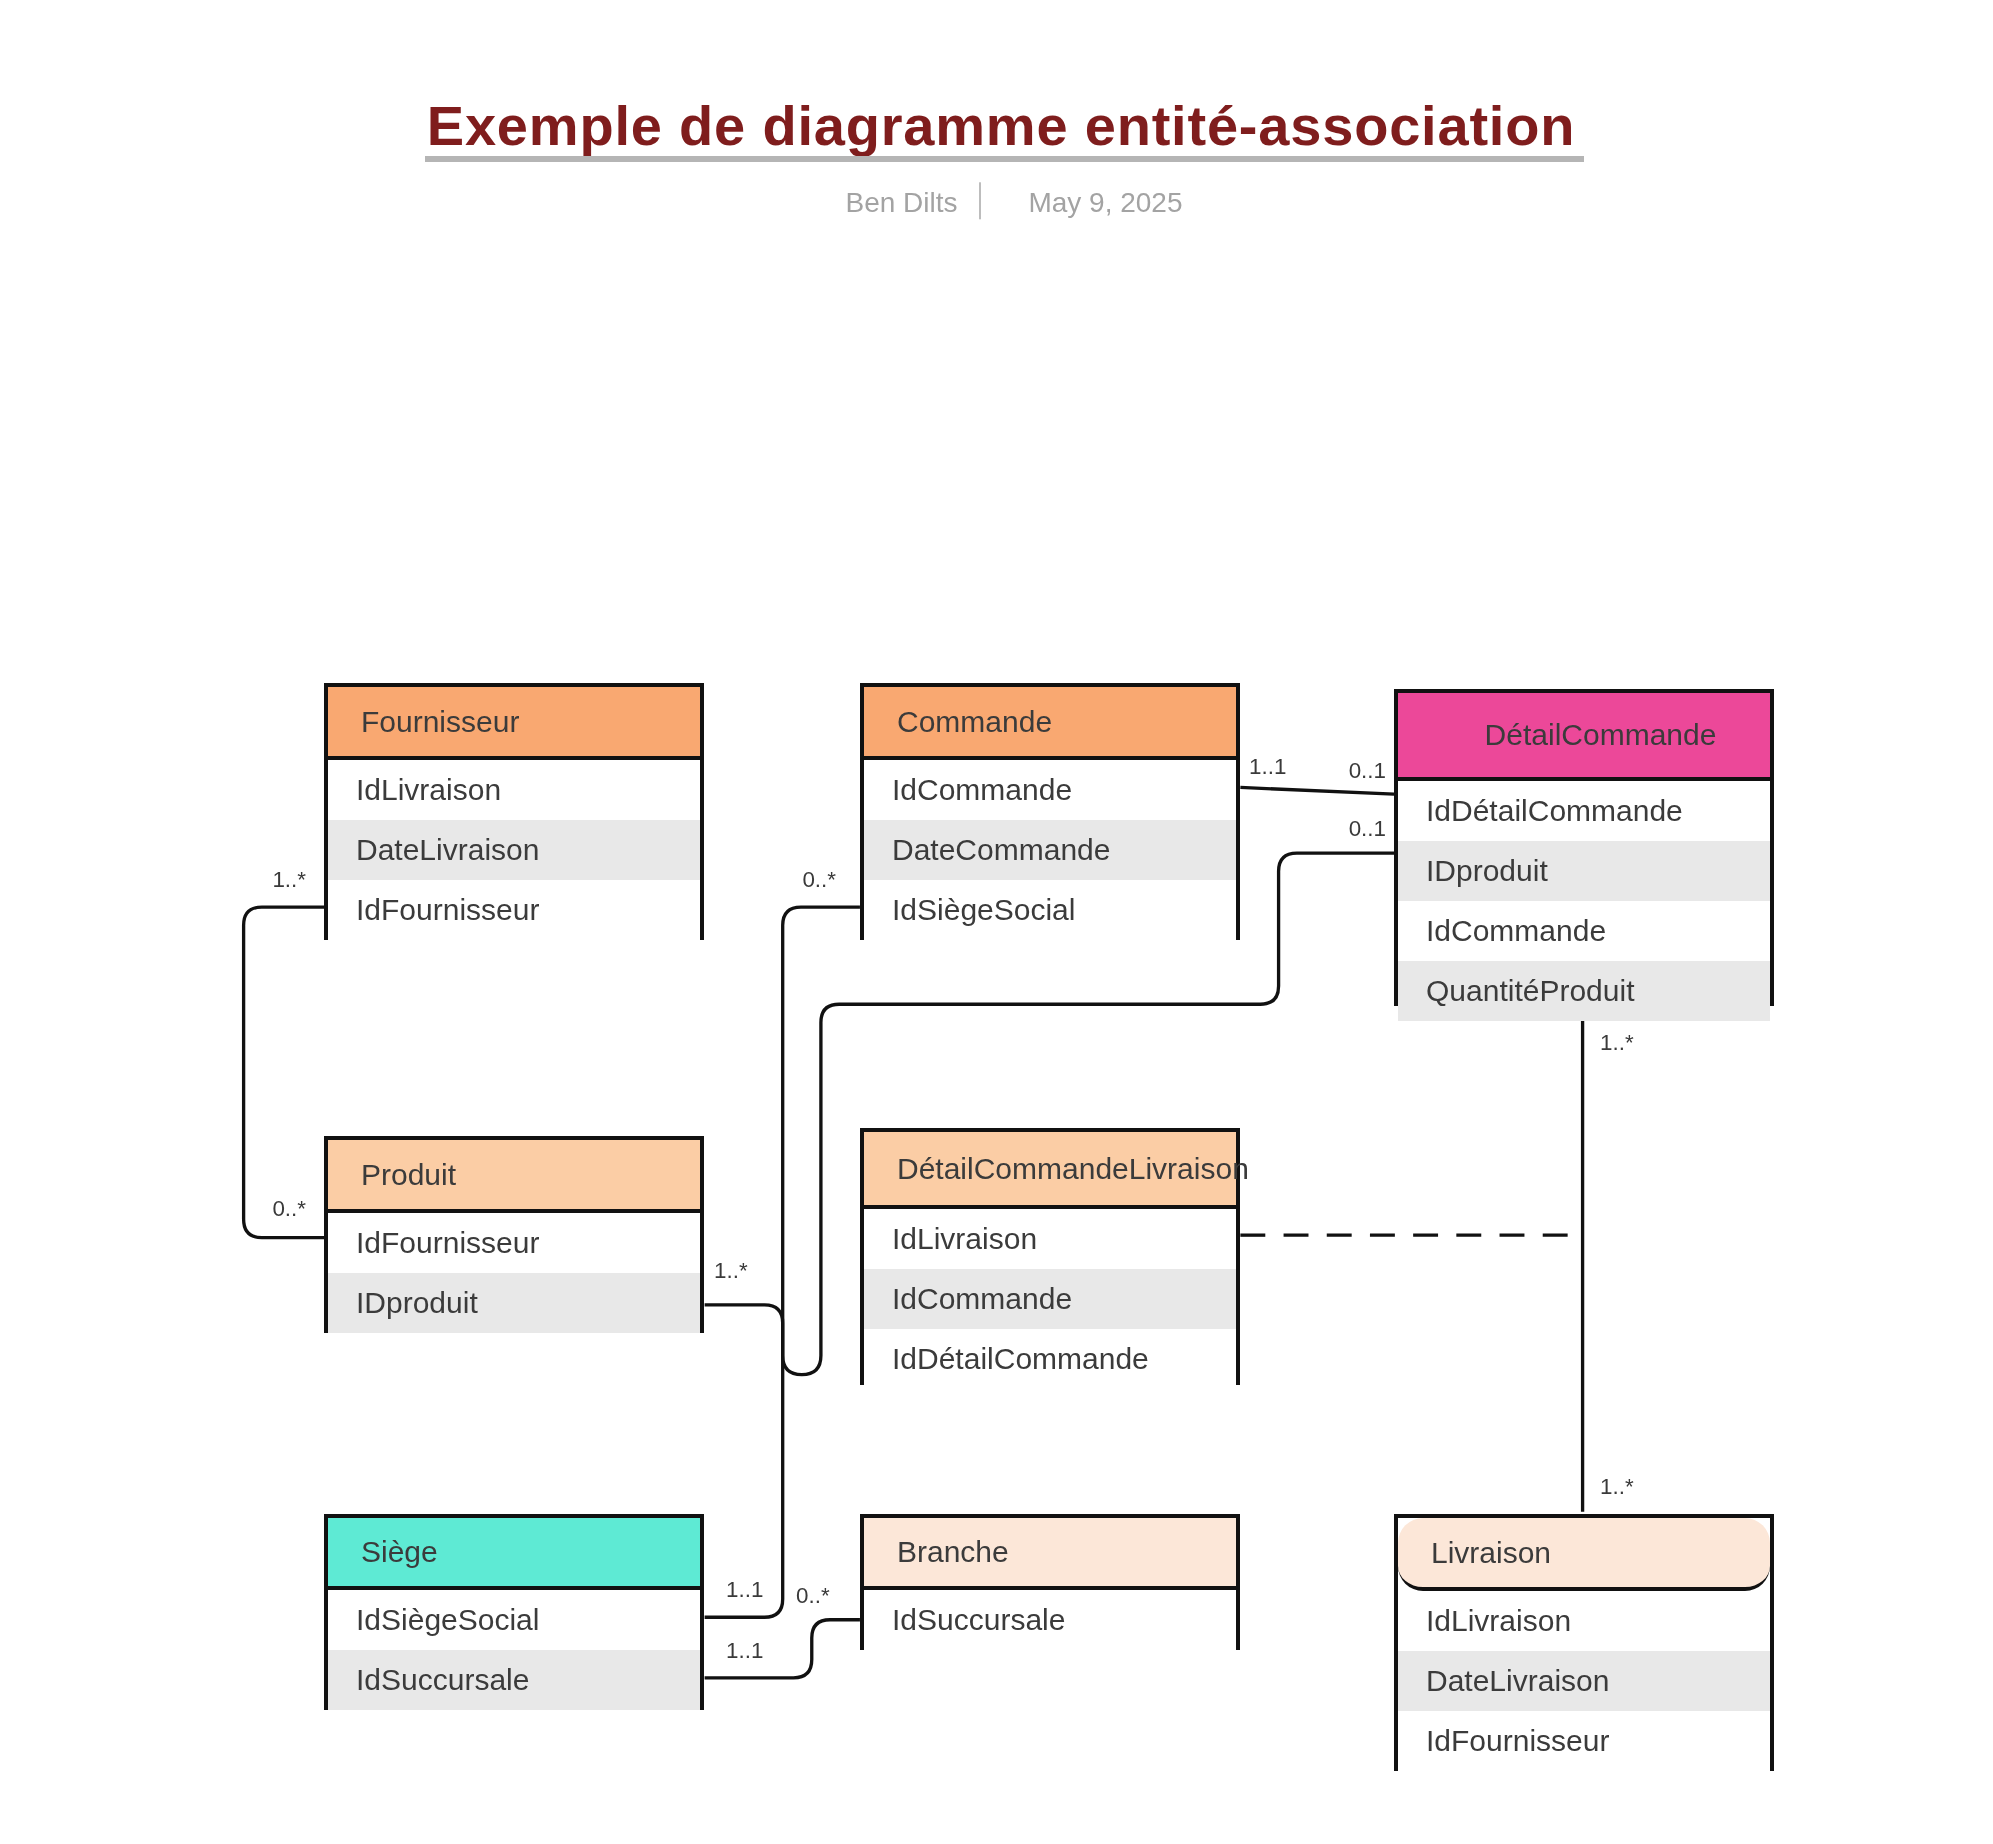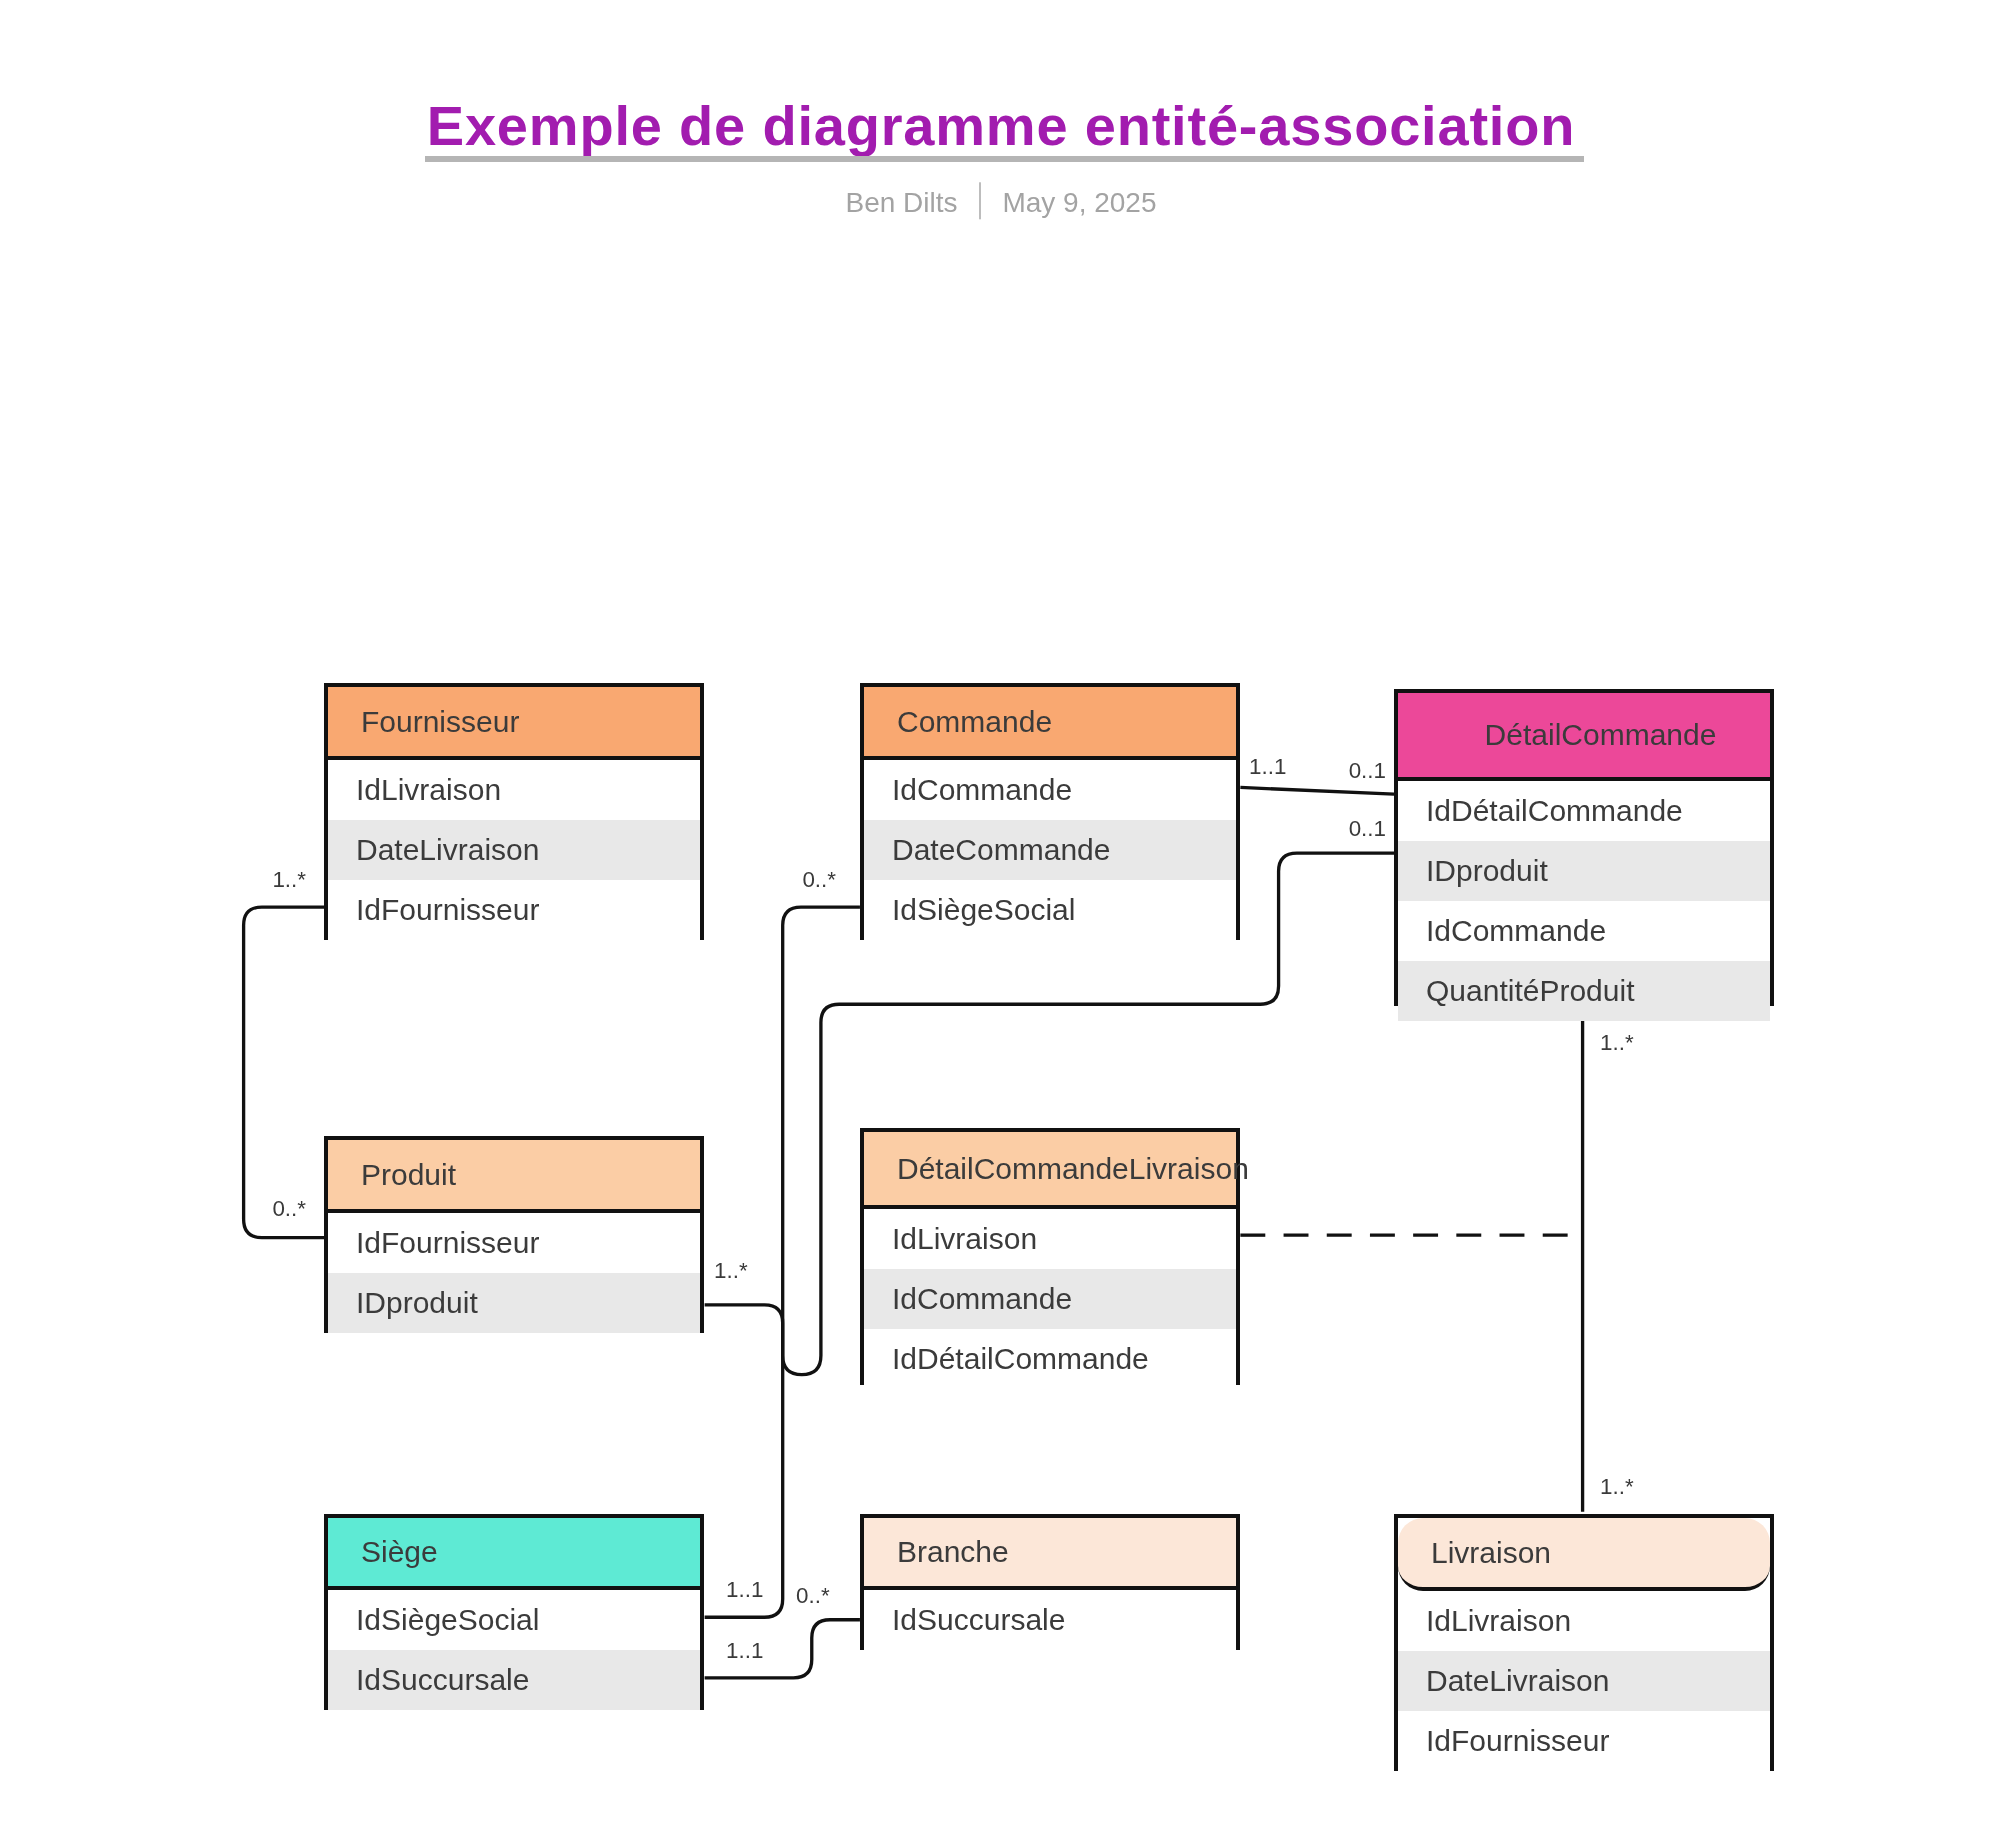--- a/index.html
+++ b/index.html
@@ -2,34 +2,34 @@
 <html style="font-size:13.3px"><head>
 <meta charset="utf-8">
 <style>
   html,body{margin:0;padding:0;background:#ffffff;}
   #diagram-canvas{
     position:relative;width:1994px;height:1844px;background:#ffffff;overflow:hidden;
     font-family:"Liberation Sans", sans-serif;
   }
   #diagram-title{
     position:absolute;left:249px;top:93px;width:1504px;
-    font-size:56px;font-weight:700;color:#a21caf;letter-spacing:0.8px;text-align:center;
+    font-size:56px;font-weight:700;color:#7f1d1d;letter-spacing:0.8px;text-align:center;
   }
   #title-underline{
     position:absolute;left:425px;top:156px;width:1159px;height:5.8px;background:#b5b5b5;
   }
   #subtitle{
     position:absolute;left:249px;top:184px;width:1504px;text-align:center;
     font-size:28px;color:#a3a3a3;
   }
   .subtitle-sep{
     display:inline-block;width:1.7px;height:37px;background:#bdbdbd;
     margin:0 21.6px;vertical-align:middle;transform:translateY(-1.7px);
   }
-  .subtitle-text{display:inline-block;vertical-align:middle;}
+  .subtitle-text{display:inline-block;vertical-align:middle;margin-left:26px;}
   
   .entity{
     position:absolute;border:4.2px solid #111111;background:#ffffff;box-sizing:border-box;
   }
   .entity-header{
     display:flex;align-items:center;box-sizing:border-box;
     border-bottom:4.2px solid #111111;padding-left:33px;
     font-size:30px;color:#3b3b3b;
   }
   .entity-row{

